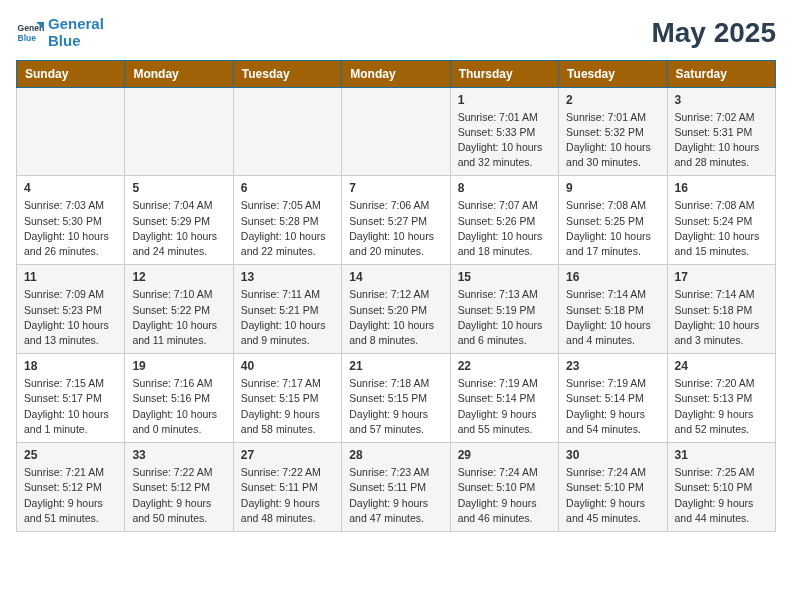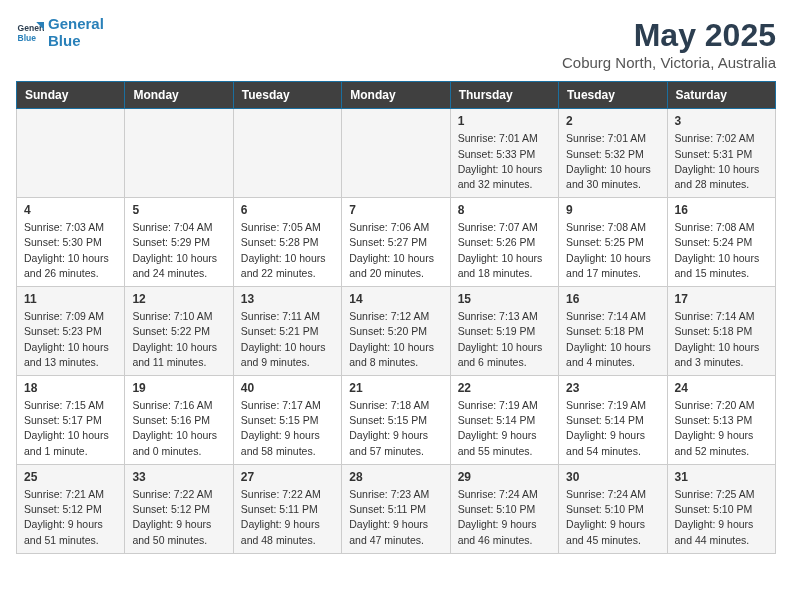--- a/index.html
+++ b/index.html
@@ -31,36 +31,36 @@
       color: #2980b9;
     }
     .logo-icon {
       width: 28px;
       height: 28px;
     }
     .title-block {
       text-align: right;
     }
     .title-block h1 {
-      font-size: 32px;
+      font-size: 28px;
       font-weight: bold;
       color: #2c3e50;
       line-height: 1.2;
     }
     .title-block h2 {
       font-size: 15px;
       font-weight: normal;
       color: #555;
     }
     table {
       width: 100%;
       border-collapse: collapse;
     }
     thead th {
-      background-color: #404040;
+      background-color: #a16207;
       color: #fff;
       font-size: 12px;
       font-weight: bold;
       padding: 6px 8px;
       text-align: left;
       border: 1px solid #1a6fa0;
     }
     tbody td {
       vertical-align: top;
       font-size: 10.5px;
@@ -100,21 +100,20 @@
       <polygon points="26,4 36,4 36,14" fill="#2980b9"></polygon>
     </svg>
     <div>
       <div class="logo-text">
         <span>General</span><br><span style="color:#2980b9">Blue</span>
       </div>
     </div>
   </div>
   <div class="title-block">
     <h1>May 2025</h1>
-    <h2>Coburg North, Victoria, Australia</h2>
   </div>
 </div>
 
 <table>
   <thead>
     <tr>
     <th>Sunday</th>
         <th>Monday</th>
         <th>Tuesday</th>
         <th>Monday</th>

